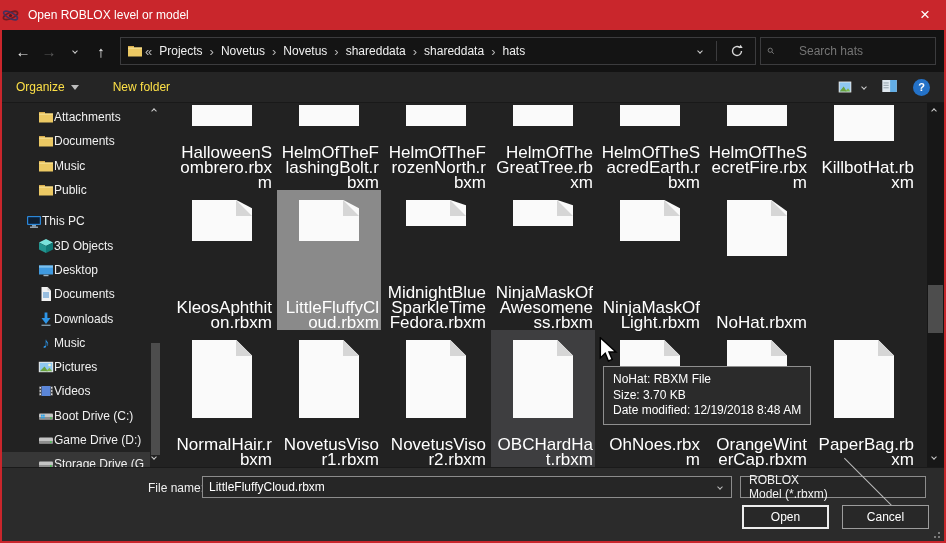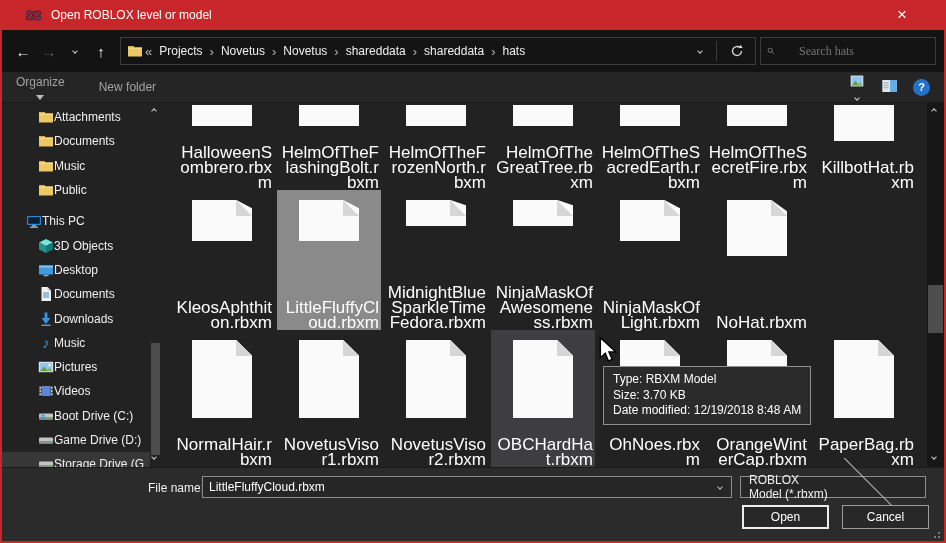--- a/index.html
+++ b/index.html
@@ -1,21 +1,21 @@
 <!DOCTYPE html>
 <html><head>
 <meta charset="utf-8">
 <style>
   * { margin:0; padding:0; box-sizing:border-box; }
   body { background:#000; font-family:"Liberation Sans", sans-serif; }
   .window{ position:relative; width:946px; height:543px; background:#222;
            border:2px solid #c9262c; border-top:none; overflow:hidden; color:#f0f0f0; }
 
   
-  .titlebar{ height:30px; margin:0 -2px; background:#c9262c; display:flex; align-items:center; padding:0 24px; }
+  .titlebar{ height:30px; margin:0 -2px; background:#c9262c; display:flex; align-items:center; padding:0 1px; }
   .title-text{ font-size:12px; color:#fff; margin-left:8px; flex:1; }
   .close-btn{ width:40px; height:30px; display:flex; align-items:center; justify-content:center;
               color:#fff; font-size:17px; }
 
   
   .navbar{ height:42px; background:#131313; display:flex; align-items:center; padding:0 8px; }
   .navbtn{ width:26px; height:26px; display:flex; align-items:center; justify-content:center;
            font-size:15px; color:#e8e8e8; }
   .navbtn.disabled{ color:#5a5a5a; }
   .chev{ display:inline-block; width:5px; height:5px; border-right:1.5px solid #cfcfcf;
@@ -23,26 +23,26 @@
   .chev.sm{ width:4px; height:4px; }
   .addressbar{ flex:1; height:28px; border:1px solid #3c3c3e; background:#141414;
                display:flex; align-items:center; margin:0 4px 0 6px; padding:0 2px 0 6px; font-size:12px; }
   .crumb{ padding:0 5px; color:#f0f0f0; white-space:nowrap; }
   .crumb-sep{ color:#b8b8b8; padding:0 2px; font-size:13px; }
   .addr-spacer{ flex:1; }
   .addr-div{ width:1px; height:20px; background:#3c3c3e; margin:0 4px; }
   .searchbox{ width:176px; height:28px; border:1px solid #3c3c3e; background:#141414;
               display:flex; align-items:center; padding:0 6px; }
   .searchbox input{ background:transparent; border:none; outline:none; color:#9d9d9d;
-                    font-size:12px; width:130px; margin-left:24px; font-family:Liberation Serif, serif; }
+                    font-size:12px; width:130px; margin-left:24px; font-family:Liberation Sans, sans-serif; }
 
   
   .toolbar{ height:31px; background:#252525; display:flex; align-items:center;
             padding:0 14px; border-bottom:1px solid #191919; font-size:12px; }
-  .tool-item{ display:flex; align-items:center; gap:6px; margin-right:34px; color:#a3a3a3;flex-direction:column; }
+  .tool-item{ display:flex; align-items:center; gap:6px; margin-right:34px; color:#fde047; }
   .tool-right{ margin-left:auto; display:flex; align-items:center; gap:14px; }
   .tri-down{ width:0; height:0; border-left:4px solid transparent; border-right:4px solid transparent;
              border-top:5px solid #bdbdbd; }
   .help-circle{ width:17px; height:17px; border-radius:50%; background:#2472c8; color:#fff;
                 font-size:11px; font-weight:bold; display:flex; align-items:center; justify-content:center; }
 
   
   .content{ height:364px; display:flex; background:#222; }
   .sidebar{ width:148px; padding-top:2px; overflow:hidden; }
   .side-item{ height:24.3px; display:flex; align-items:center; padding-left:36px; 
@@ -444,21 +444,21 @@
     <div class="btn open">Open</div>
     <div class="btn cancel">Cancel</div>
     <div class="grip">
       <i style="right:0;bottom:0"></i>
         <i style="right:4px;bottom:0"></i>
         <i style="right:0;bottom:4px"></i>
     </div>
   </div>
 
   <div class="tooltip">
-    <div>Type: RBXM Model</div>
+    <div>NoHat: RBXM File</div>
     <div>Size: 3.70 KB</div>
     <div>Date modified: 12/19/2018 8:48 AM</div>
   </div>
 
   <svg class="cursor" width="22" height="26" viewBox="0 0 14 18">
     <polygon points="1,0.5 1,14.5 4.4,11.3 6.6,16.6 9.2,15.5 7,10.4 11.8,10.4" fill="#fff" stroke="#000" stroke-width="1"></polygon>
   </svg>
 
 </div>
 

